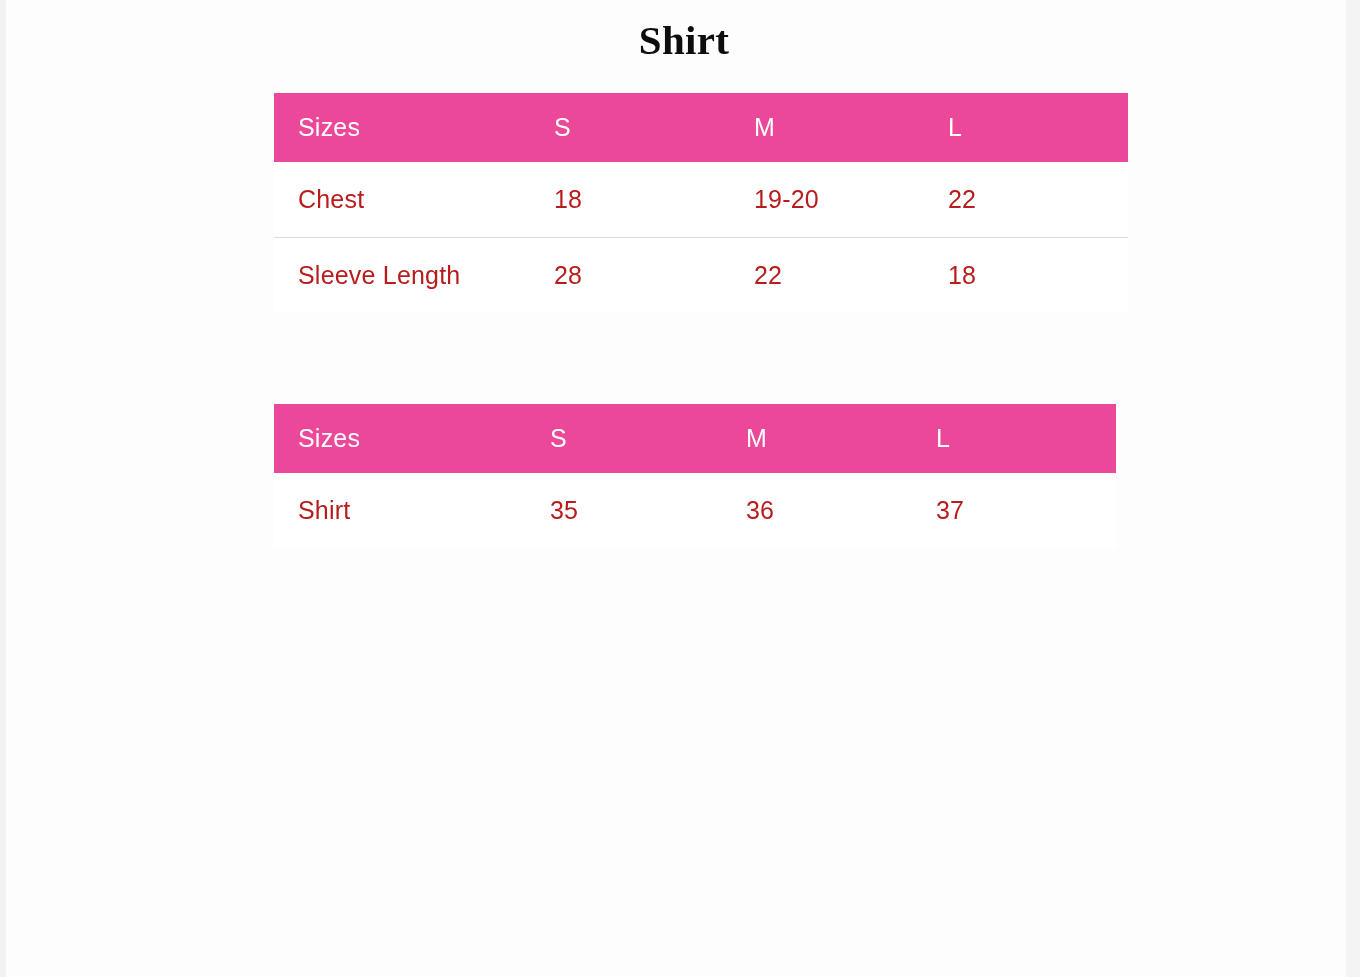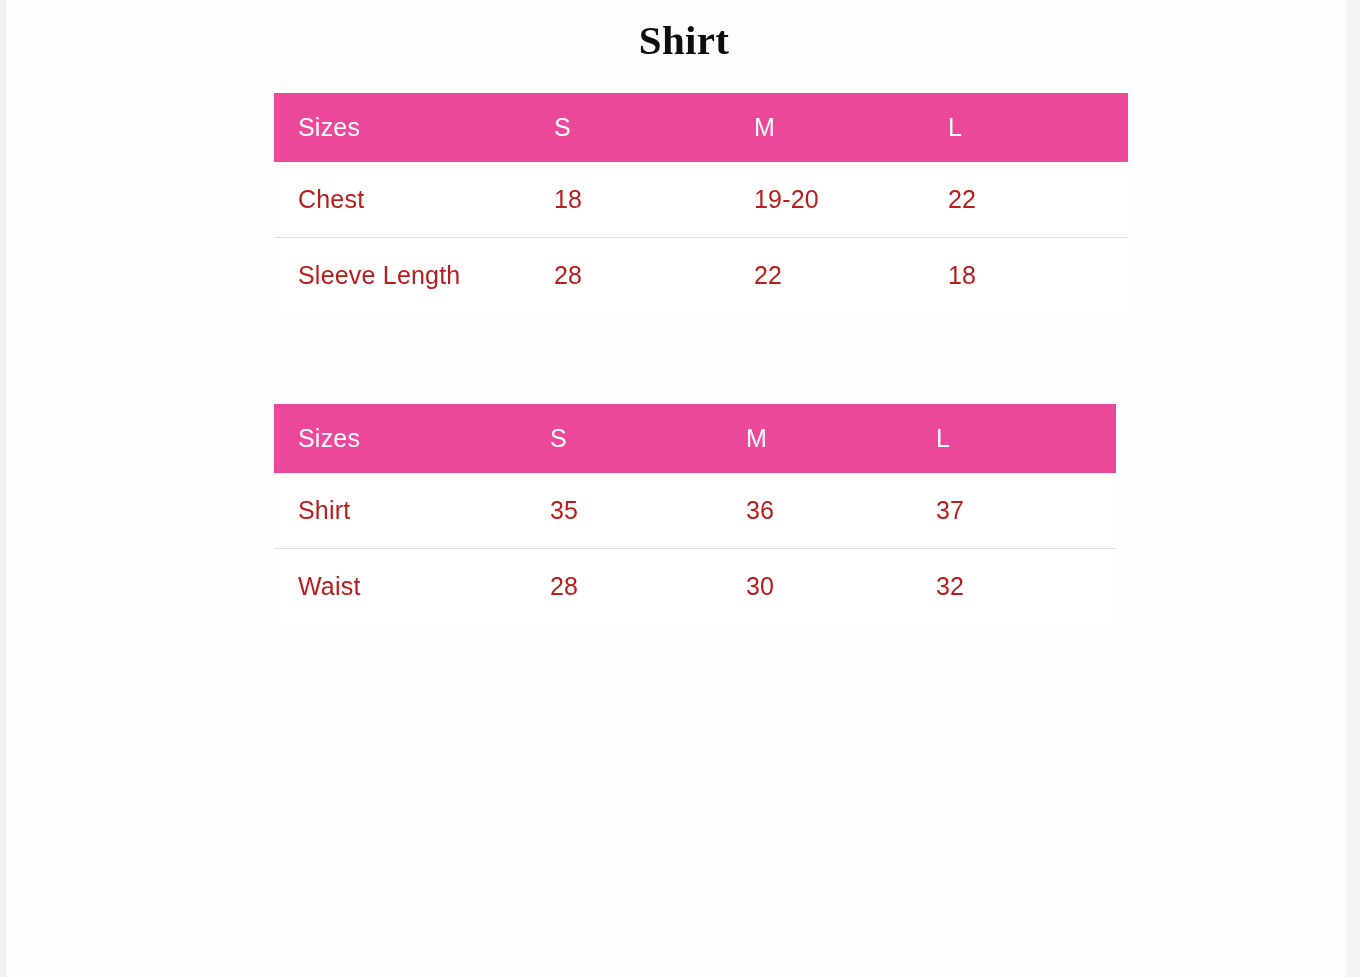--- a/index.html
+++ b/index.html
@@ -135,24 +135,18 @@
             <th class="c3">L</th>
           </tr>
         </thead>
         <tbody>
           <tr>
             <td class="c0">Shirt</td>
             <td class="c1">35</td>
             <td class="c2">36</td>
             <td class="c3">37</td>
           </tr>
-          <tr>
-            <td class="c0">Waist</td>
-            <td class="c1">28</td>
-            <td class="c2">30</td>
-            <td class="c3">32</td>
-          </tr>
         </tbody>
       </table>
     </div>
 
   </div>
 </div>
 
 </body></html>

